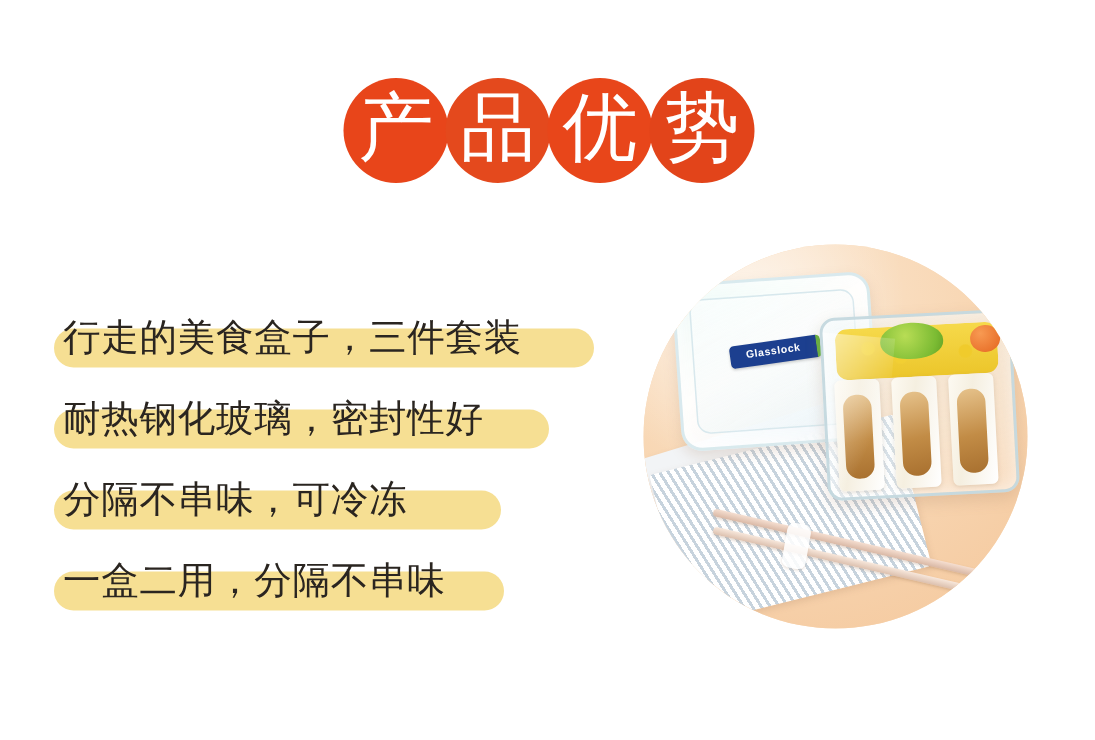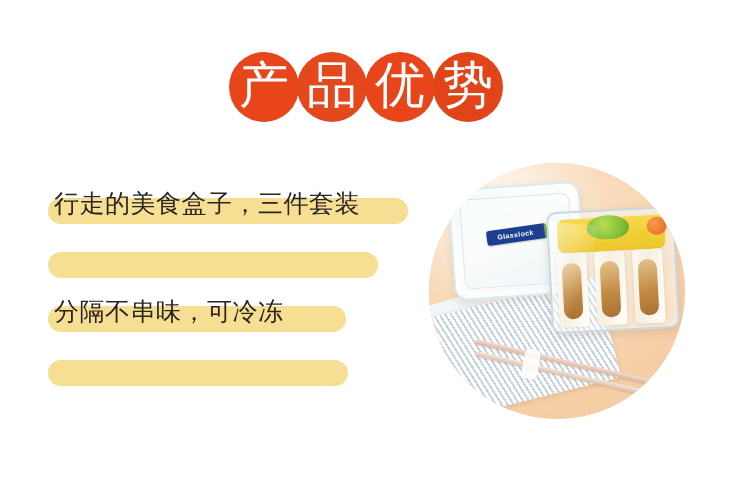--- a/index.html
+++ b/index.html
@@ -54,23 +54,22 @@
   .title-char:nth-child(4) { background: #e2441a; }
   .title-char span {
     position: relative;
     top: -2px;
   }
 
   
   .features {
     position: absolute;
     left: 36px;
-    top: 176px;
+    top: 197px;
     width: 390px;
-    margin-left: 12px;
   }
   .feature-line {
     position: relative;
     height: 54px;
     display: flex;
     align-items: center;
   }
   .hl-bar {
     position: absolute;
     left: 0;
@@ -337,30 +336,32 @@
 
 <div class="features">
 
   <div class="feature-line">
     <div class="hl-bar" style="width:360px"></div>
     <div class="feature-text">行走的美食盒子，三件套装</div>
   </div>
 
   <div class="feature-line">
     <div class="hl-bar" style="width:330px"></div>
+    <div class="feature-text">耐热钢化玻璃，密封性好</div>
   </div>
 
   <div class="feature-line">
     <div class="hl-bar" style="width:298px"></div>
     <div class="feature-text">分隔不串味，可冷冻</div>
   </div>
 
 
   <div class="feature-line">
     <div class="hl-bar" style="width:300px"></div>
+    <div class="feature-text">一盒二用，分隔不串味</div>
   </div>
 
 </div>
 
 <div class="photo-wrap">
   <div class="photo-bg"></div>
   <div class="photo-bg-sheen"></div>
 
   <div class="napkin2"></div>
   <div class="napkin"></div>

